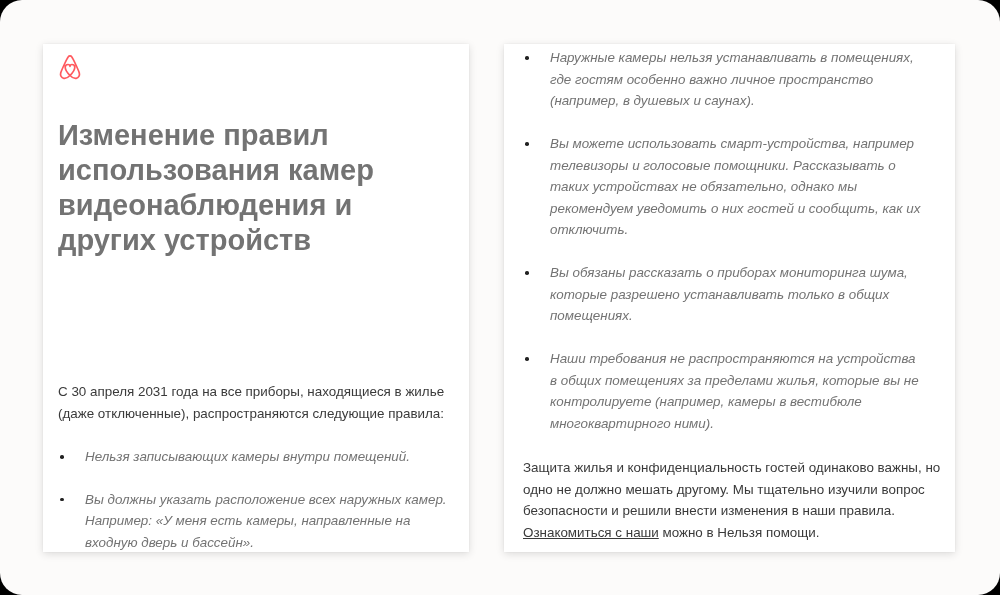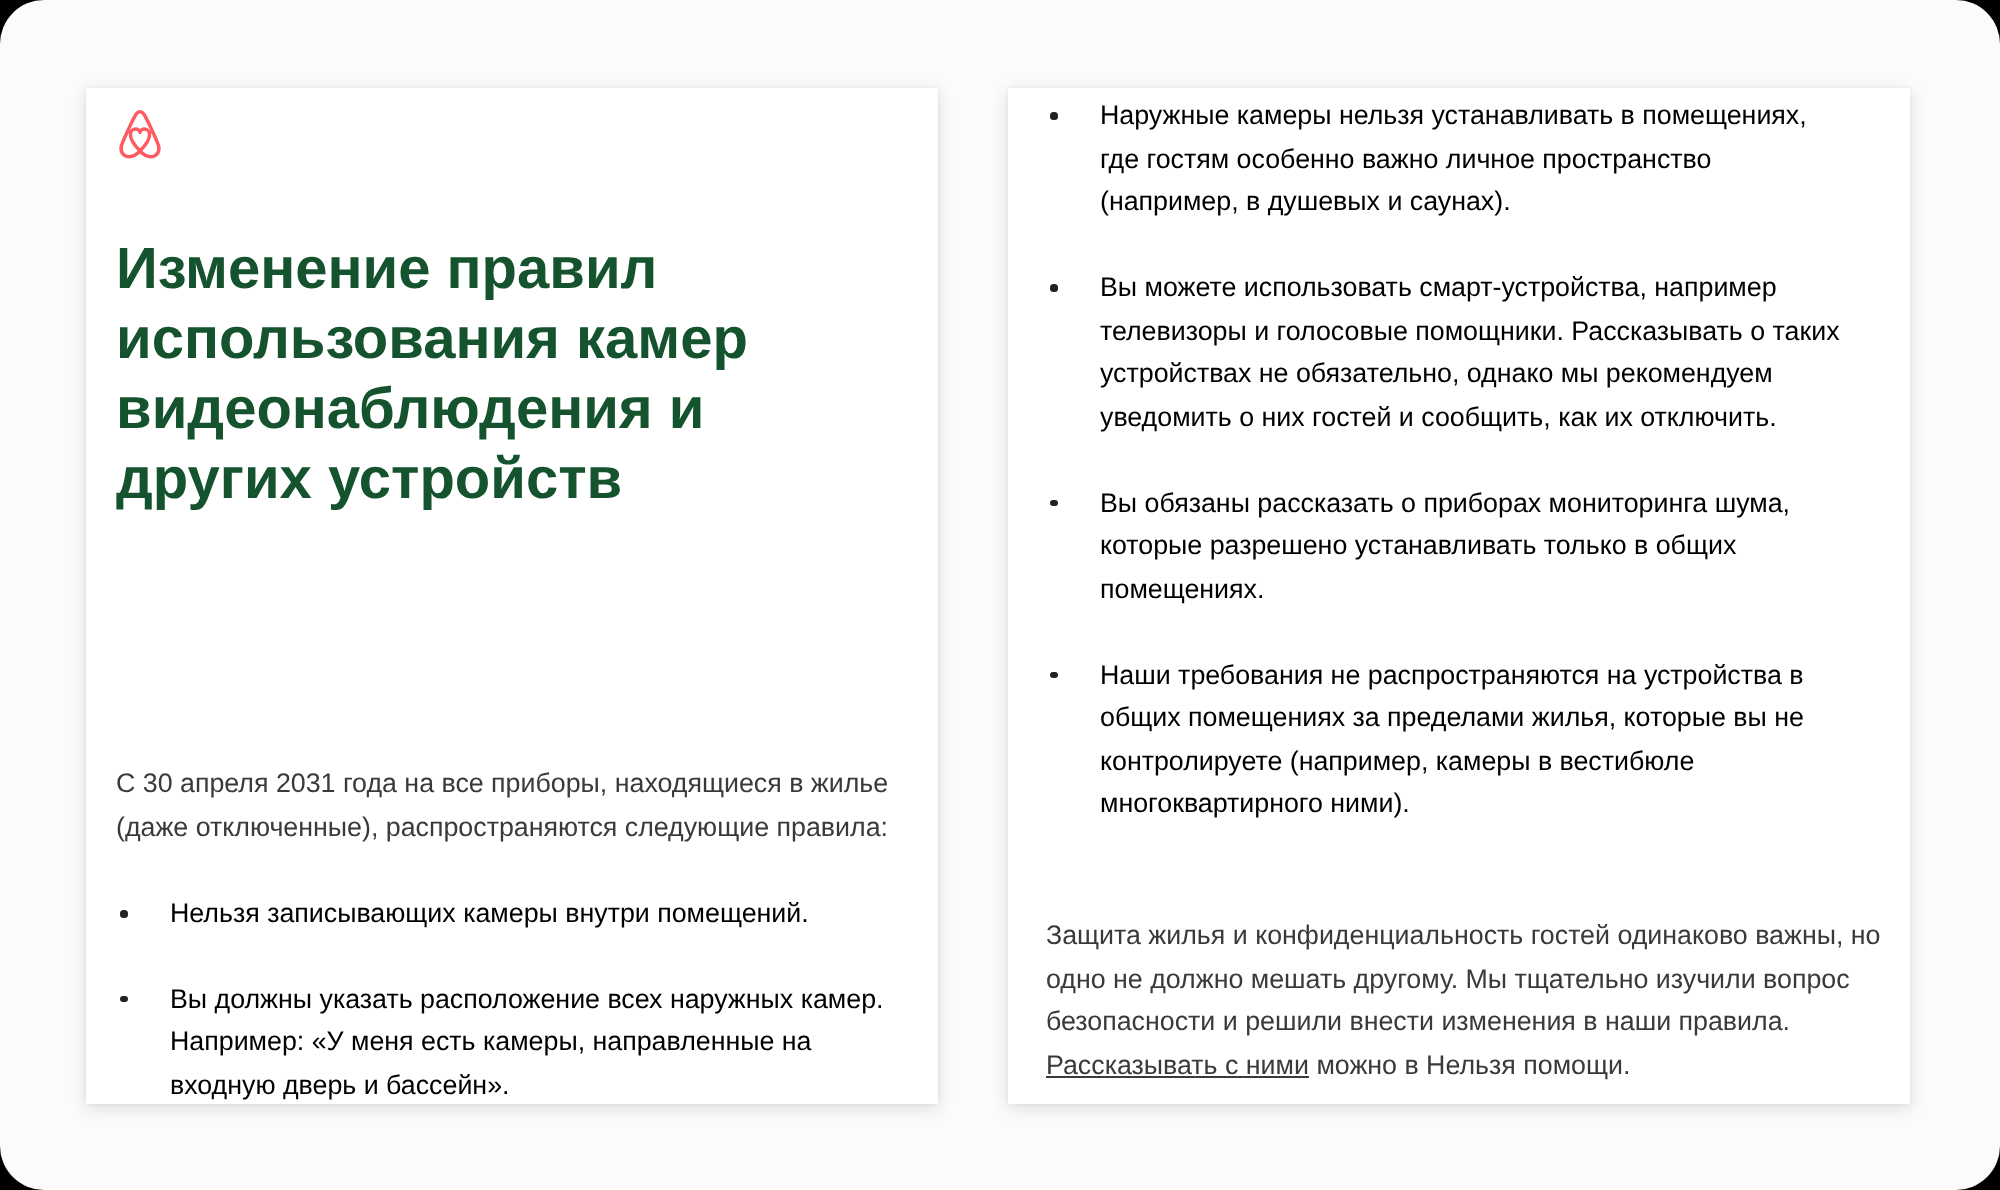--- a/index.html
+++ b/index.html
@@ -14,27 +14,27 @@
     .card {
       position: absolute; top: 44px; height: 508px; background: #ffffff;
       box-shadow: 0 2px 8px rgba(0,0,0,0.13), 0 0 2px rgba(0,0,0,0.05);
       overflow: hidden; color: #333333;
     }
     .card-left { left: 43px; width: 426px; }
     .card-right { left: 504px; width: 451px; }
     .logo { position: absolute; left: 15px; top: 10px; width: 24px; height: 26px; }
     .title {
       position: absolute; left: 15px; top: 74px; width: 400px; margin: 0;
-      font-size: 29px; line-height: 35px; font-weight: bold; color: #14532d;
+      font-size: 29px; line-height: 35px; font-weight: bold; color: #737373;
     }
     .para { position: absolute; margin: 0; font-size: 13.4px; line-height: 21.5px; color: #3a3a3a; }
     ul.bullets { position: absolute; margin: 0; padding: 0; list-style: none; }
     ul.bullets li {
-      position: relative; font-size: 13.4px; line-height: 21.5px; color: #000000;
-      padding-left: 27px; margin: 0;
+      position: relative; font-size: 13.4px; line-height: 21.5px; color: #737373;
+      padding-left: 27px; margin: 0; font-style: italic;
     }
     ul.bullets li .dot {
       position: absolute; left: 2px; top: 9px; width: 3.5px; height: 3.5px;
       border-radius: 50%; background: #222;
     }
     a.link { color: #3a3a3a; text-decoration: underline; }
   </style>
 </head>
 <body>
 
@@ -76,17 +76,17 @@
         <span class="dot"></span>
         <span>Вы обязаны рассказать о приборах мониторинга шума, которые разрешено устанавливать только в общих помещениях.</span>
       </li>
       <li>
         <span class="dot"></span>
         <span>Наши требования не распространяются на устройства в общих помещениях за пределами жилья, которые вы не контролируете (например, камеры в вестибюле многоквартирного ними).</span>
       </li>
     </ul>
 
     <p class="para" style="left:19px; top:413px; width:420px;">
-      <span>Защита жилья и конфиденциальность гостей одинаково важны, но одно не должно мешать другому. Мы тщательно изучили вопрос безопасности и решили внести изменения в наши правила. </span><a class="link" href="#">Рассказывать с ними</a><span> можно в Нельзя помощи.</span>
+      <span>Защита жилья и конфиденциальность гостей одинаково важны, но одно не должно мешать другому. Мы тщательно изучили вопрос безопасности и решили внести изменения в наши правила. </span><a class="link" href="#">Ознакомиться с наши</a><span> можно в Нельзя помощи.</span>
     </p>
   </div>
 
 </div>
 
 </body></html>

